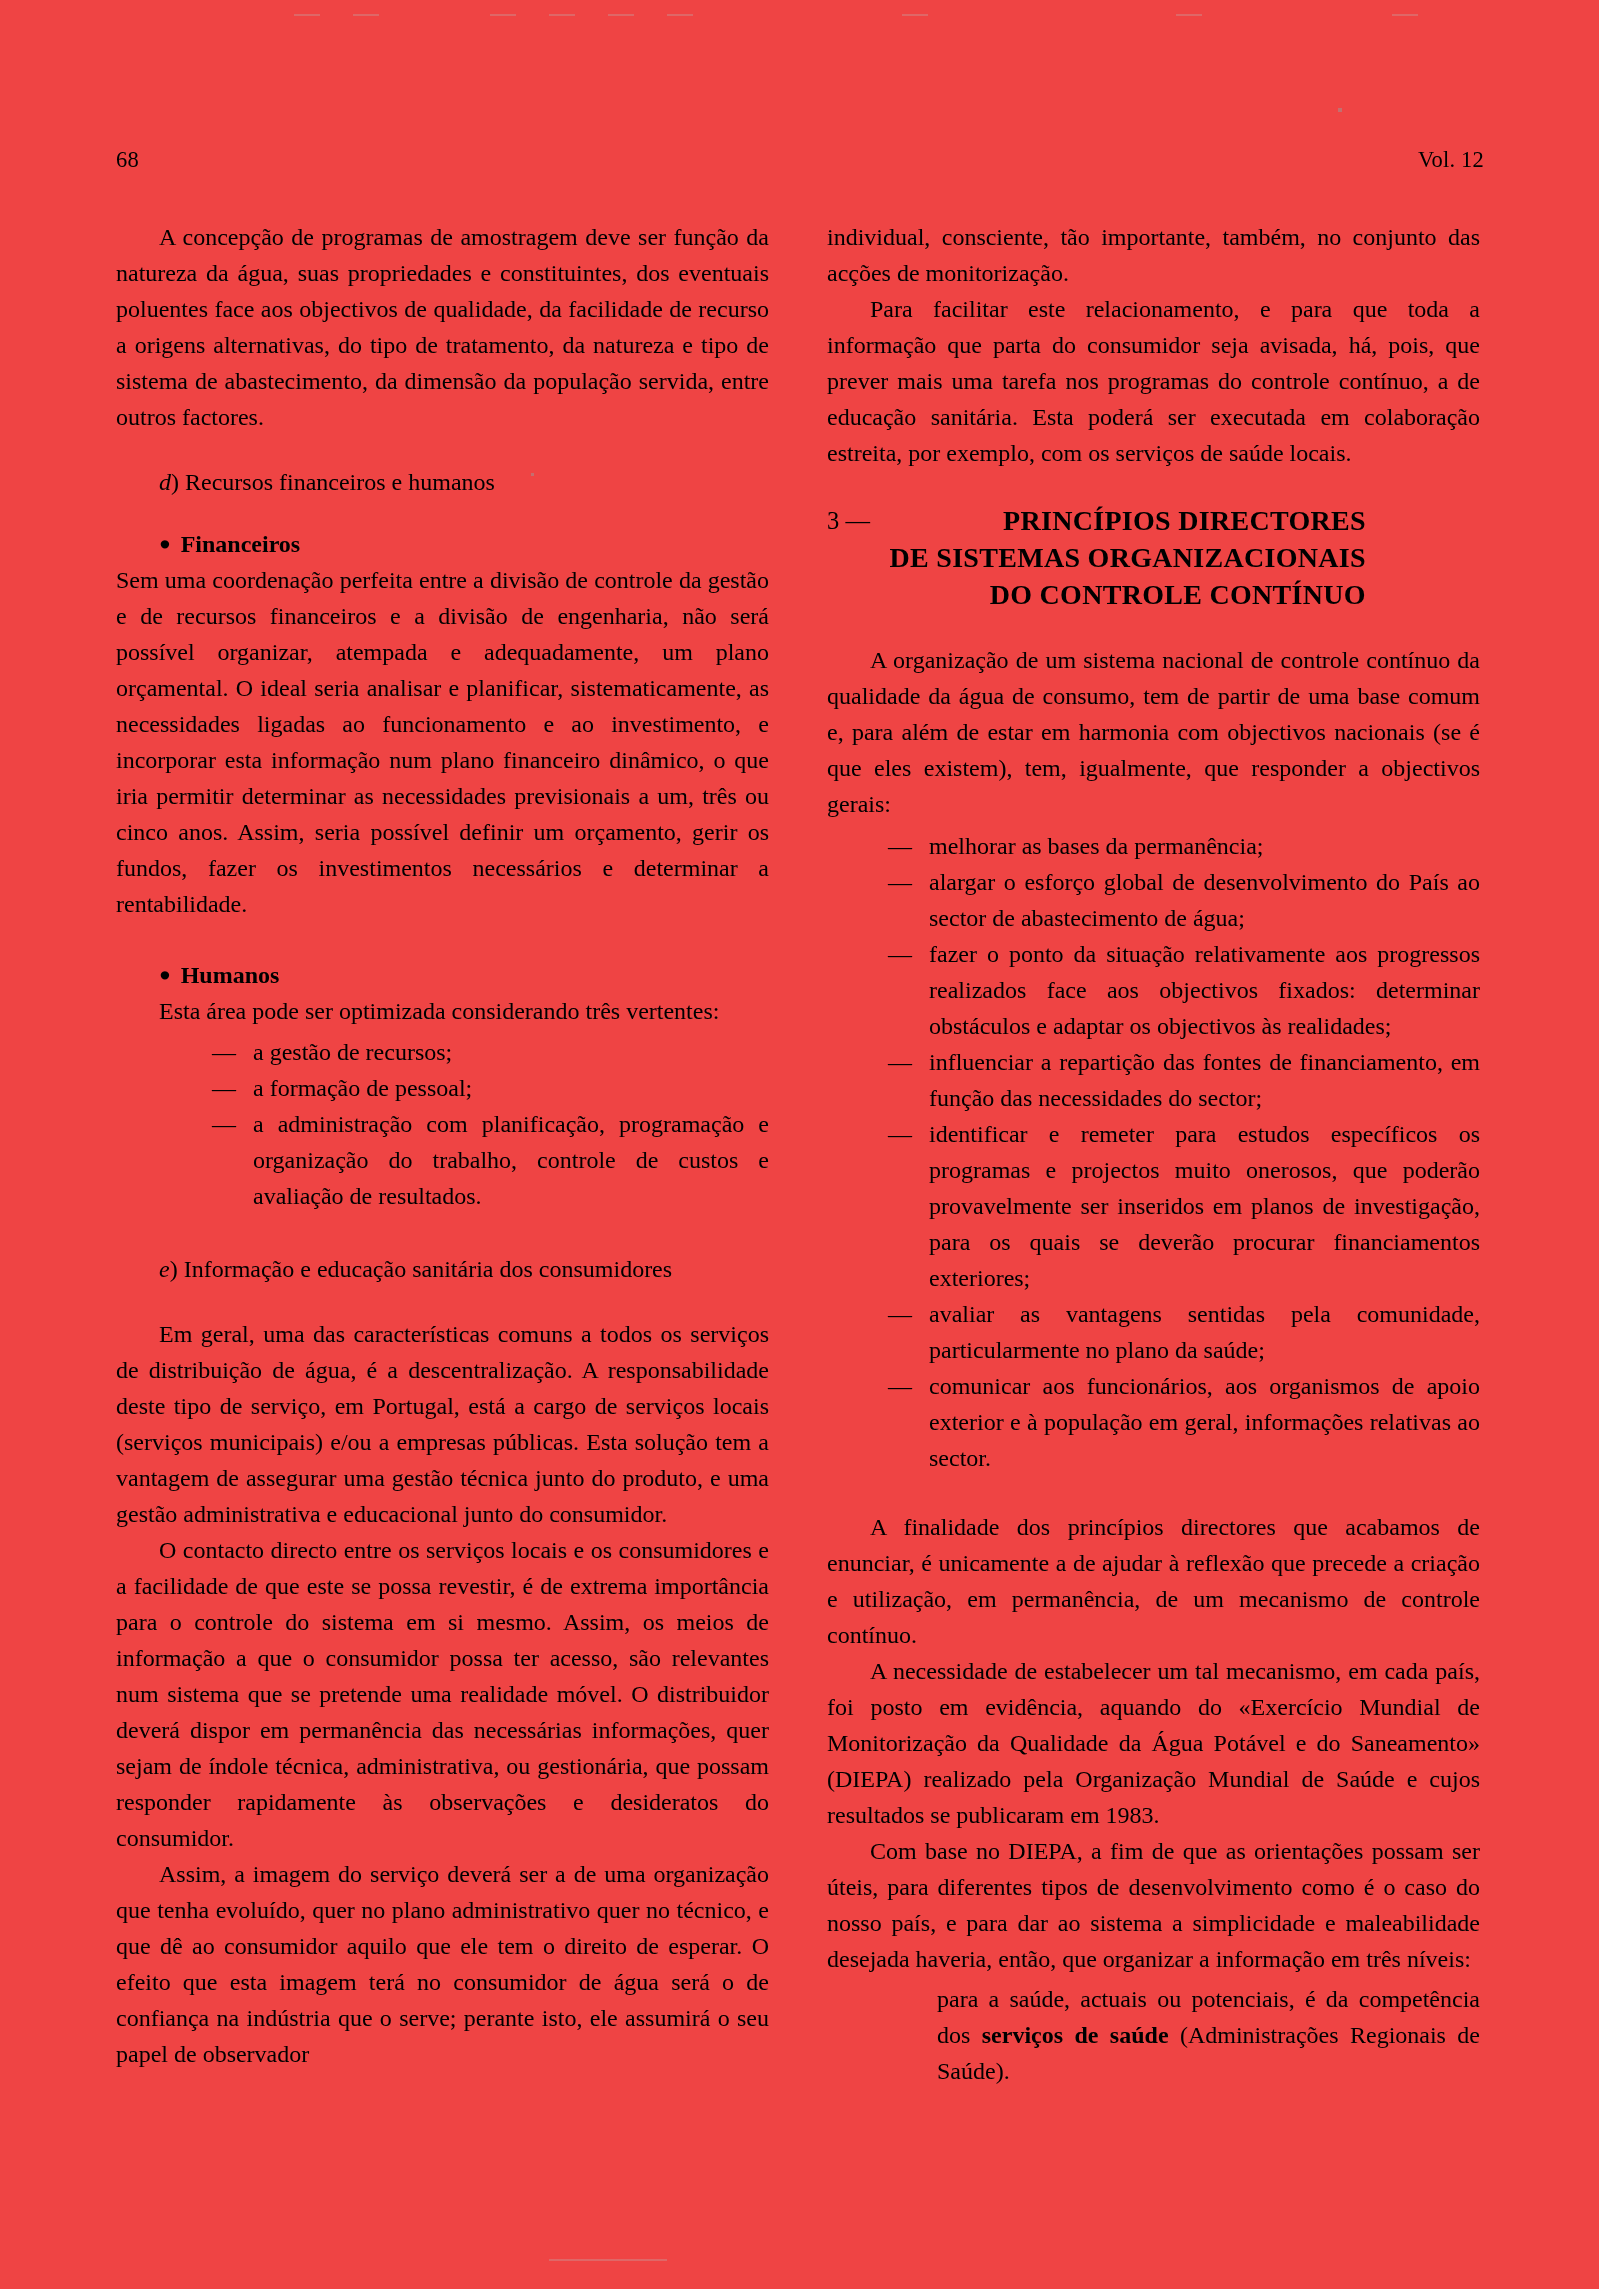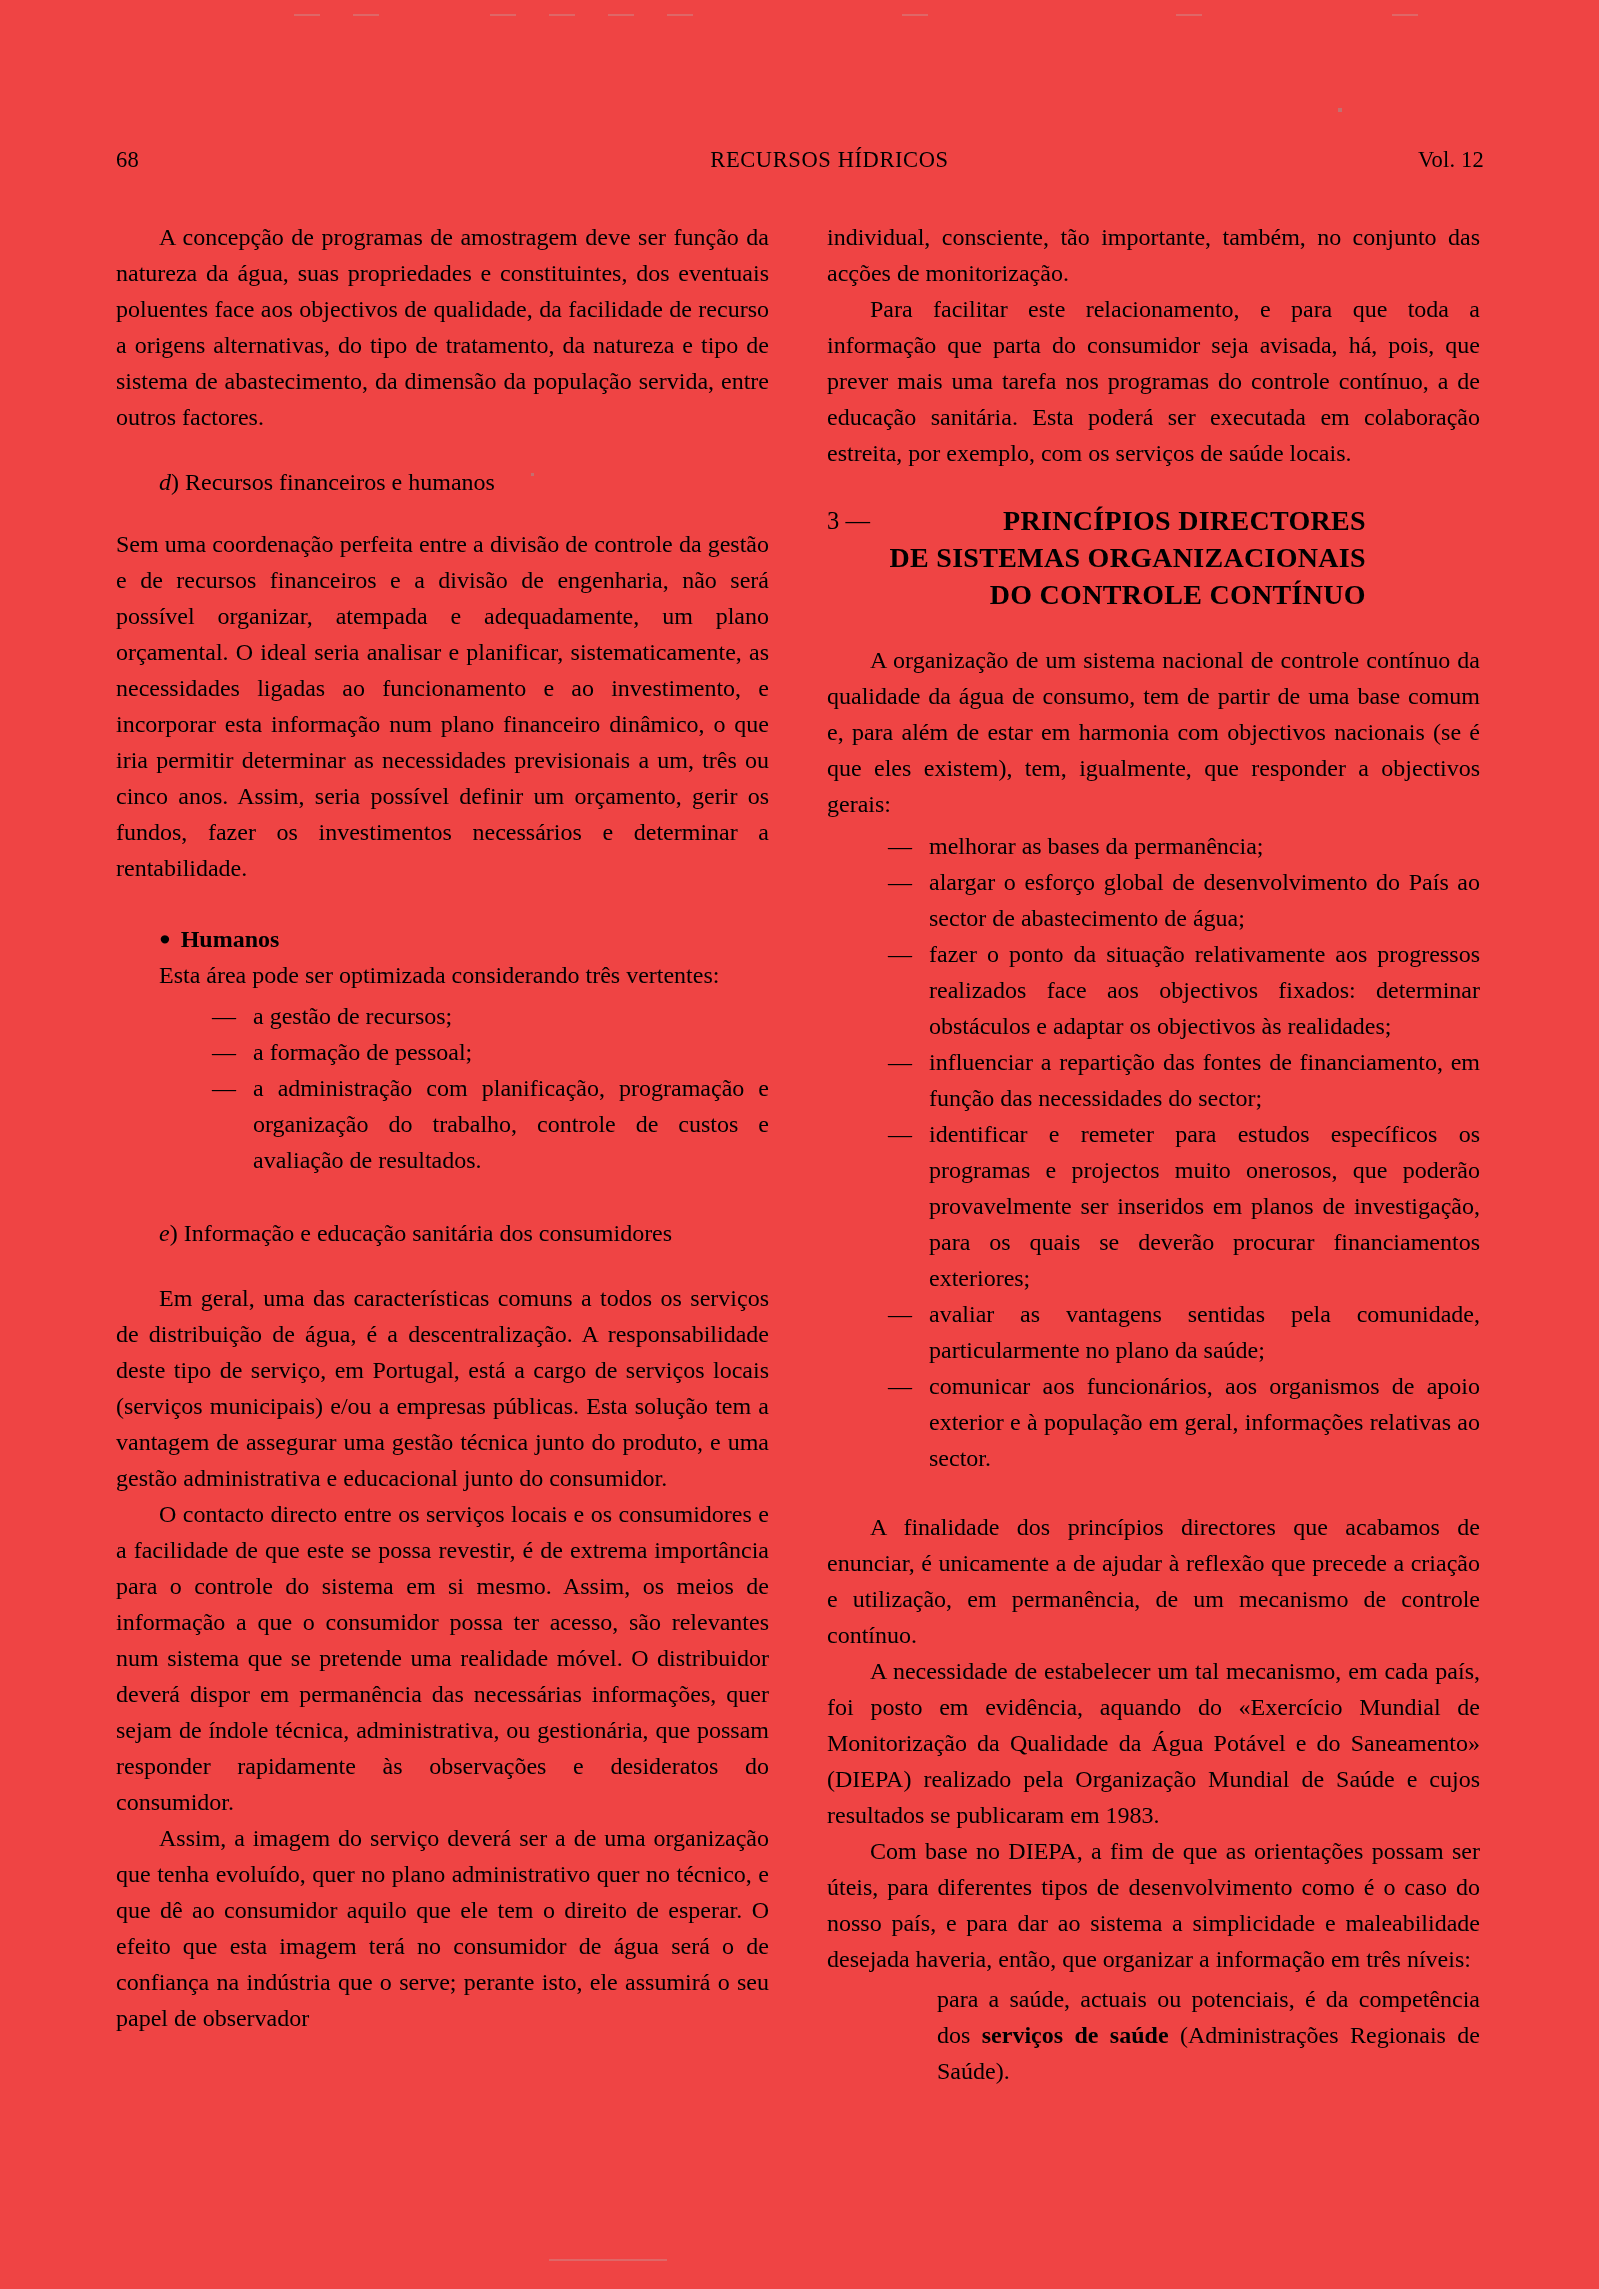--- a/index.html
+++ b/index.html
@@ -199,32 +199,32 @@
   <div class="edge-marks bottom">
     <i style="left:549px;width:118px"></i>
   </div>
   <div class="speck" style="left:1338px;top:108px;width:3.9px;height:3.9px;"></div>
   <div class="speck" style="left:531px;top:473px;width:2.9px;height:2.9px;"></div>
 
   <div class="content">
 
     <div class="running-head">
       <span class="folio">68</span>
-      <span class="journal">RECURSOS HÍDRICOS</span>
       <span class="vol">Vol. 12</span>
     </div>
 
     <div class="columns">
 
       <div class="col">
 
         <p class="indent">A concepção de programas de amostragem deve ser função da natureza da água, suas propriedades e constituintes, dos eventuais poluentes face aos objectivos de qualidade, da facilidade de recurso a origens alternativas, do tipo de tratamento, da natureza e tipo de sistema de abastecimento, da dimensão da população servida, entre outros factores.</p>
 
         <div class="subhead"><span class="it">d</span><span>) Recursos financeiros e humanos</span></div>
 
+        <div class="bullet-head"><span class="dot">●</span><span>Financeiros</span></div>
 
         <p class="noindent">Sem uma coordenação perfeita entre a divisão de controle da gestão e de recursos financeiros e a divisão de engenharia, não será possível organizar, atempada e adequadamente, um plano orçamental. O ideal seria analisar e planificar, sistematicamente, as necessidades ligadas ao funcionamento e ao investimento, e incorporar esta informação num plano financeiro dinâmico, o que iria permitir determinar as necessidades previsionais a um, três ou cinco anos. Assim, seria possível definir um orçamento, gerir os fundos, fazer os investimentos necessários e determinar a rentabilidade.</p>
 
         <div class="bullet-head" style="margin-top:35px"><span class="dot">●</span><span>Humanos</span></div>
 
         <p class="noindent" style="text-indent:43px">Esta área pode ser optimizada considerando três vertentes:</p>
 
         <ul class="dash-list left-list">
           <li><span class="dash">—</span><span>a gestão de recursos;</span></li>
           <li><span class="dash">—</span><span>a formação de pessoal;</span></li>

